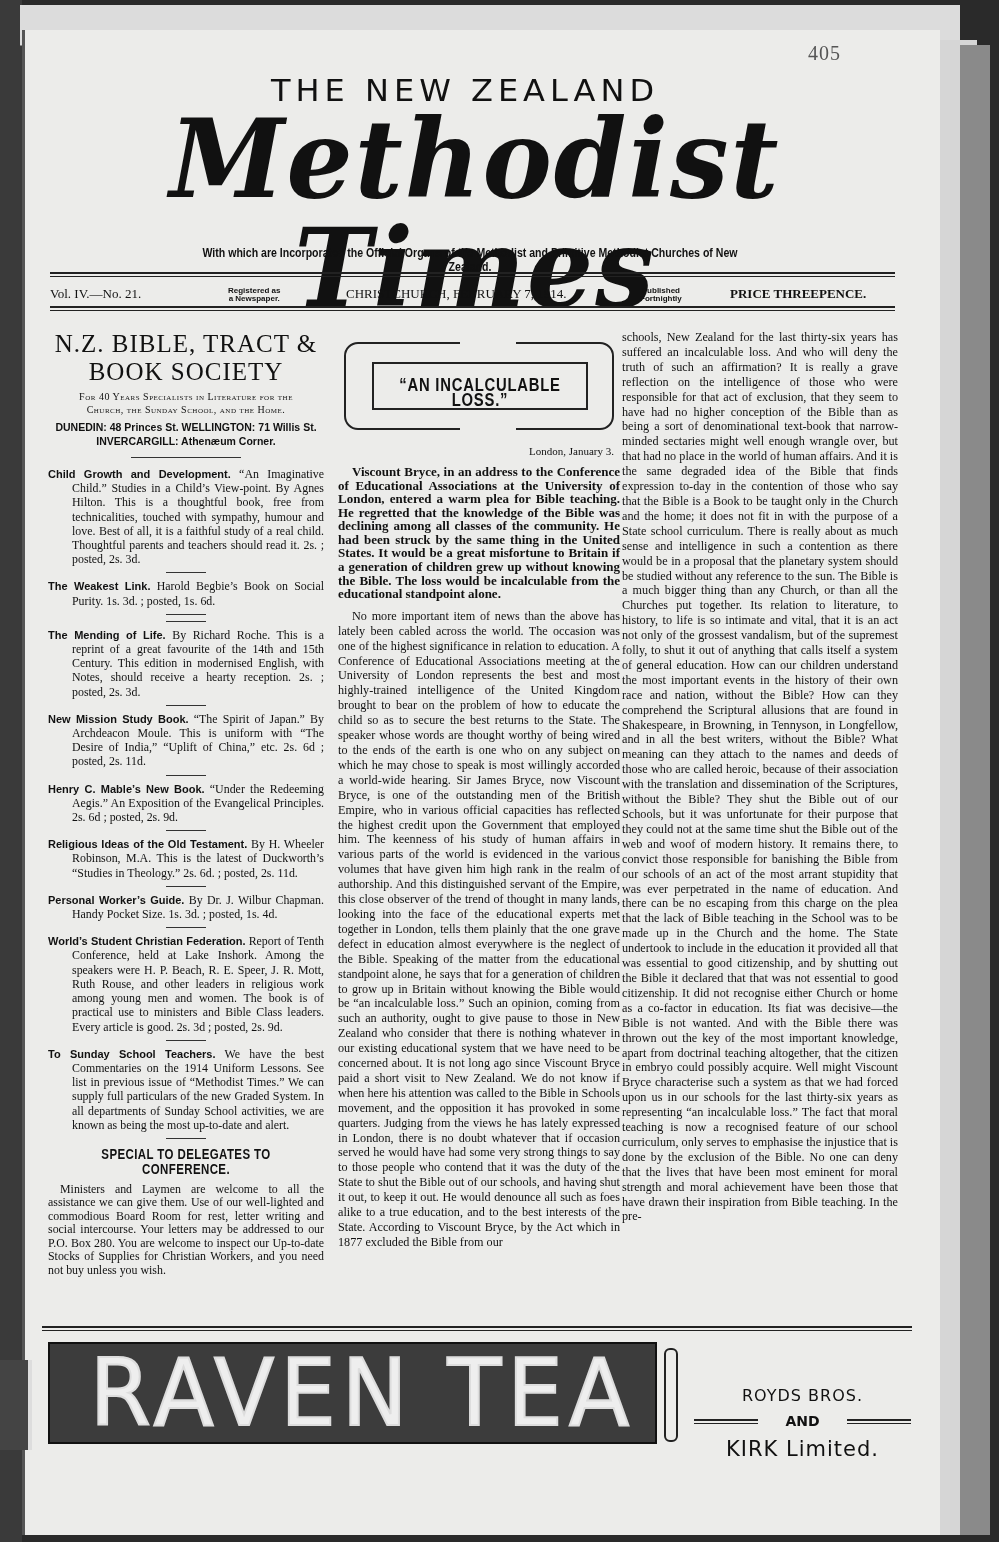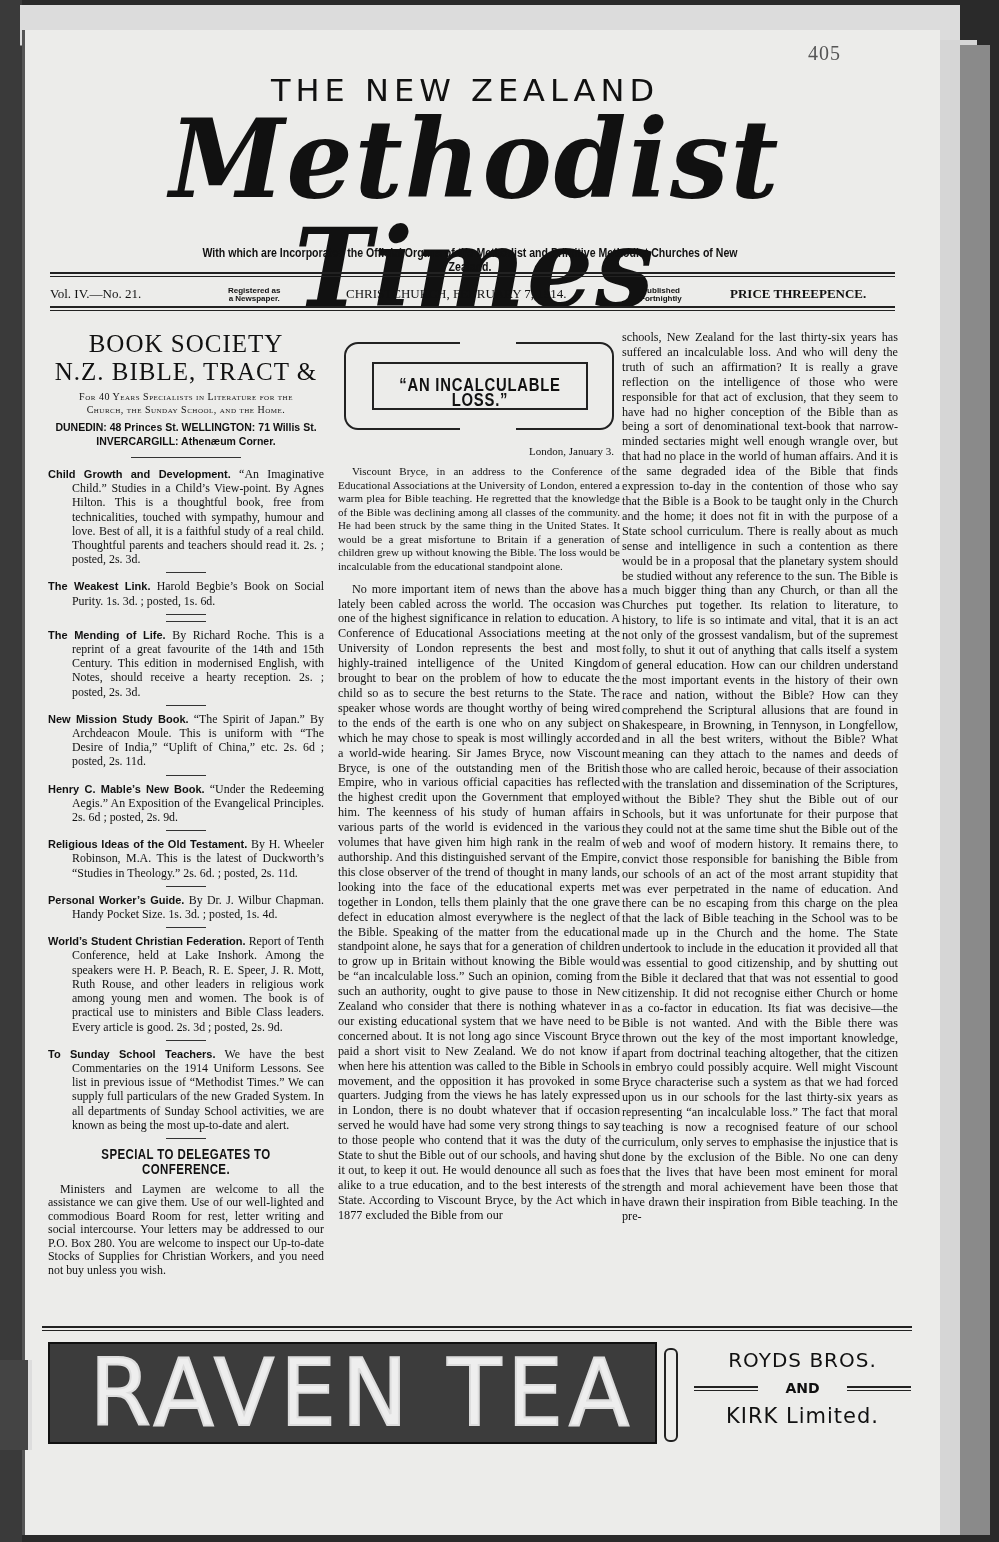--- a/index.html
+++ b/index.html
@@ -51,36 +51,36 @@
   .special-head { font-family:"Liberation Sans",sans-serif; font-weight:bold; font-size:14px; text-align:center; transform:scaleX(0.82); margin:8px 0 6px; letter-spacing:0.5px; }
   .special-body { font-size:11.9px; line-height:13.5px; text-indent:12px; }
   .frame {
     position:relative; height:102px; margin:4px 2px 0;
   }
   .frame-outer { position:absolute; left:4px; top:8px; right:4px; bottom:6px; border:2px solid #222; border-radius:14px; }
   .frame-inner { position:absolute; left:32px; top:28px; right:30px; bottom:26px; border:2px solid #222; background:#ececea; }
   .frame-title { position:absolute; left:32px; right:30px; top:44px; text-align:center; font-family:"Liberation Sans",sans-serif; font-weight:bold; font-size:19px; transform:scaleX(0.78); letter-spacing:1px;}
   .gap-l, .gap-r { position:absolute; width:56px; height:6px; background:#ececea; }
   .dateline-london { text-align:right; font-size:11px; margin:8px 6px 6px 0; }
-  .lead { font-size:11px; line-height:13.6px; text-indent:14px; margin:0 0 8px; }
+  .lead { font-size:13px; line-height:13.6px; text-indent:14px; margin:0 0 8px;font-weight:bold; }
   .body-p { text-indent:14px; margin:0; }
   .ad-rule { position:absolute; left:42px; top:1326px; width:870px; border-top:2px solid #222; border-bottom:1px solid #222; height:2px; }
   .raven {
     position:absolute; left:48px; top:1342px; width:585px; height:98px;
     background:#3c3c3c; border:2px solid #111;
     display:flex; align-items:center; justify-content:center;padding-left:20px;
   }
   .raven-text {
     font-family:"DejaVu Sans",sans-serif; font-size:88px; line-height:1; font-weight:normal;
     color:#eeeeee; letter-spacing:6px;
     -webkit-text-stroke:2px #ddd; transform:scaleY(1.05);
   }
   .pill { position:absolute; left:664px; top:1348px; width:10px; height:90px; border:2px solid #222; border-radius:6px; }
   .royds { position:absolute; left:690px; top:1348px; width:225px; text-align:center; font-family:"DejaVu Sans",sans-serif; }
-  .royds .l1 { font-size:20px; letter-spacing:1px; }
+  .royds .l1 { font-size:16px; letter-spacing:1px;margin-top:38px; }
   .royds .and { font-size:14px; font-weight:bold; margin:8px 0; position:relative; }
   .royds .and:before, .royds .and:after { content:""; position:absolute; top:6px; width:64px; border-top:2px solid #222; border-bottom:1px solid #222; height:2px; }
   .royds .and:before { left:4px; } .royds .and:after { right:4px; }
   .royds .l3 { font-size:21px; letter-spacing:1px; }
   .tape { position:absolute; left:0; top:1360px; width:28px; height:90px; background:#444; border-right:4px solid #ddd; }
 </style>
 </head>
 <body>
 
 <div class="leftbinding"></div>
@@ -106,22 +106,22 @@
   <span style="left:296px;">CHRISTCHURCH, FEBRUARY 7, 1914.</span>
   <span class="small-bracket" style="left:574px; top:5px;margin-left:16px;">
     <span style="position:static;display:block">Published</span>
     <span style="position:static;display:block">Fortnightly</span>
   </span>
   <span style="left:680px; font-weight:bold;">PRICE THREEPENCE.</span>
 </div>
 <div class="rule2" style="top:306px;"></div>
 
 <div class="col col-left">
+  <div class="society-title">N.Z. BIBLE, TRACT &amp;</div>
   <div class="society-title">BOOK SOCIETY</div>
-  <div class="society-title">N.Z. BIBLE, TRACT &amp;</div>
   <div class="society-tag">For 40 Years Specialists in Literature for the</div>
   <div class="society-tag" style="margin-top:0">Church, the Sunday School, and the Home.</div>
   <div class="society-addr">DUNEDIN: 48 Princes St.   WELLINGTON: 71 Willis St.</div>
   <div class="society-addr" style="margin-top:0">INVERCARGILL: Athenæum Corner.</div>
   <div class="short-rule"></div>
 
   <p class="book"><b>Child Growth and Development.</b> <span>“An Imaginative Child.” Studies in a Child’s View-point. By Agnes Hilton. This is a thoughtful book, free from technicalities, touched with sympathy, humour and love. Best of all, it is a faithful study of a real child. Thoughtful parents and teachers should read it. 2s. ; posted, 2s. 3d.</span></p>
   <div class="short-rule s"></div>
   <p class="book"><b>The Weakest Link.</b> <span>Harold Begbie’s Book on Social Purity. 1s. 3d. ; posted, 1s. 6d.</span></p>
   <div class="short-rule s"></div>

